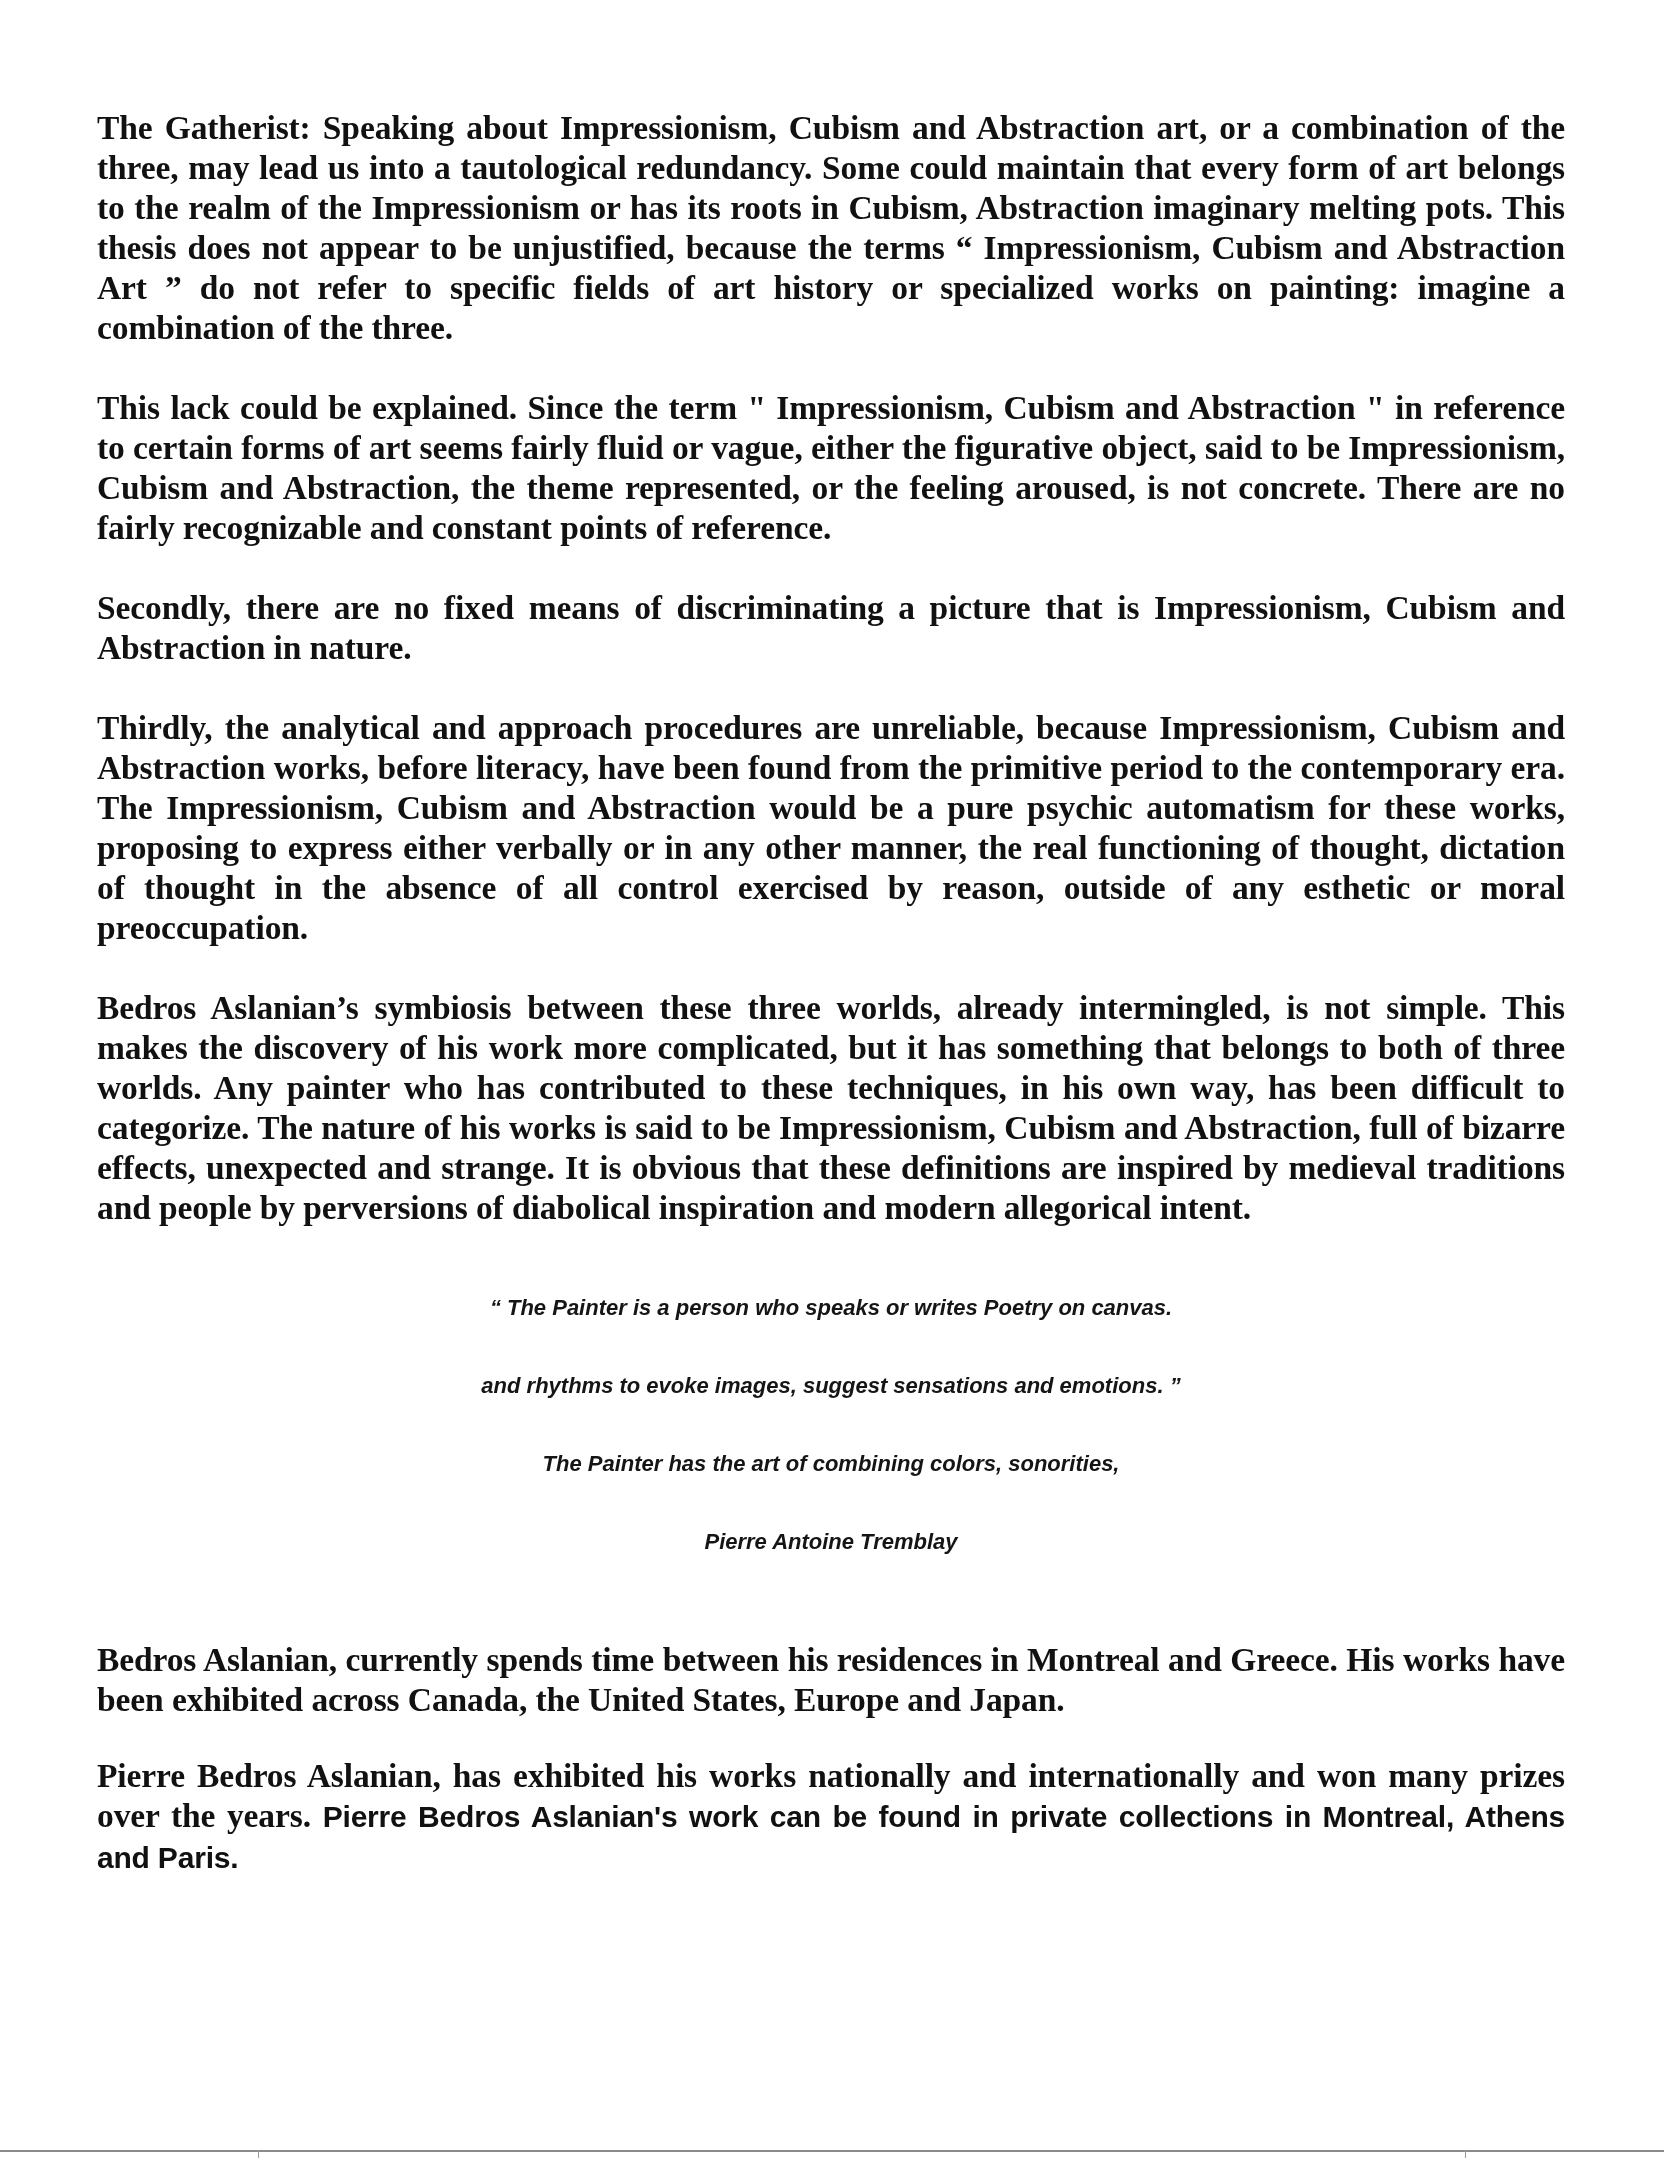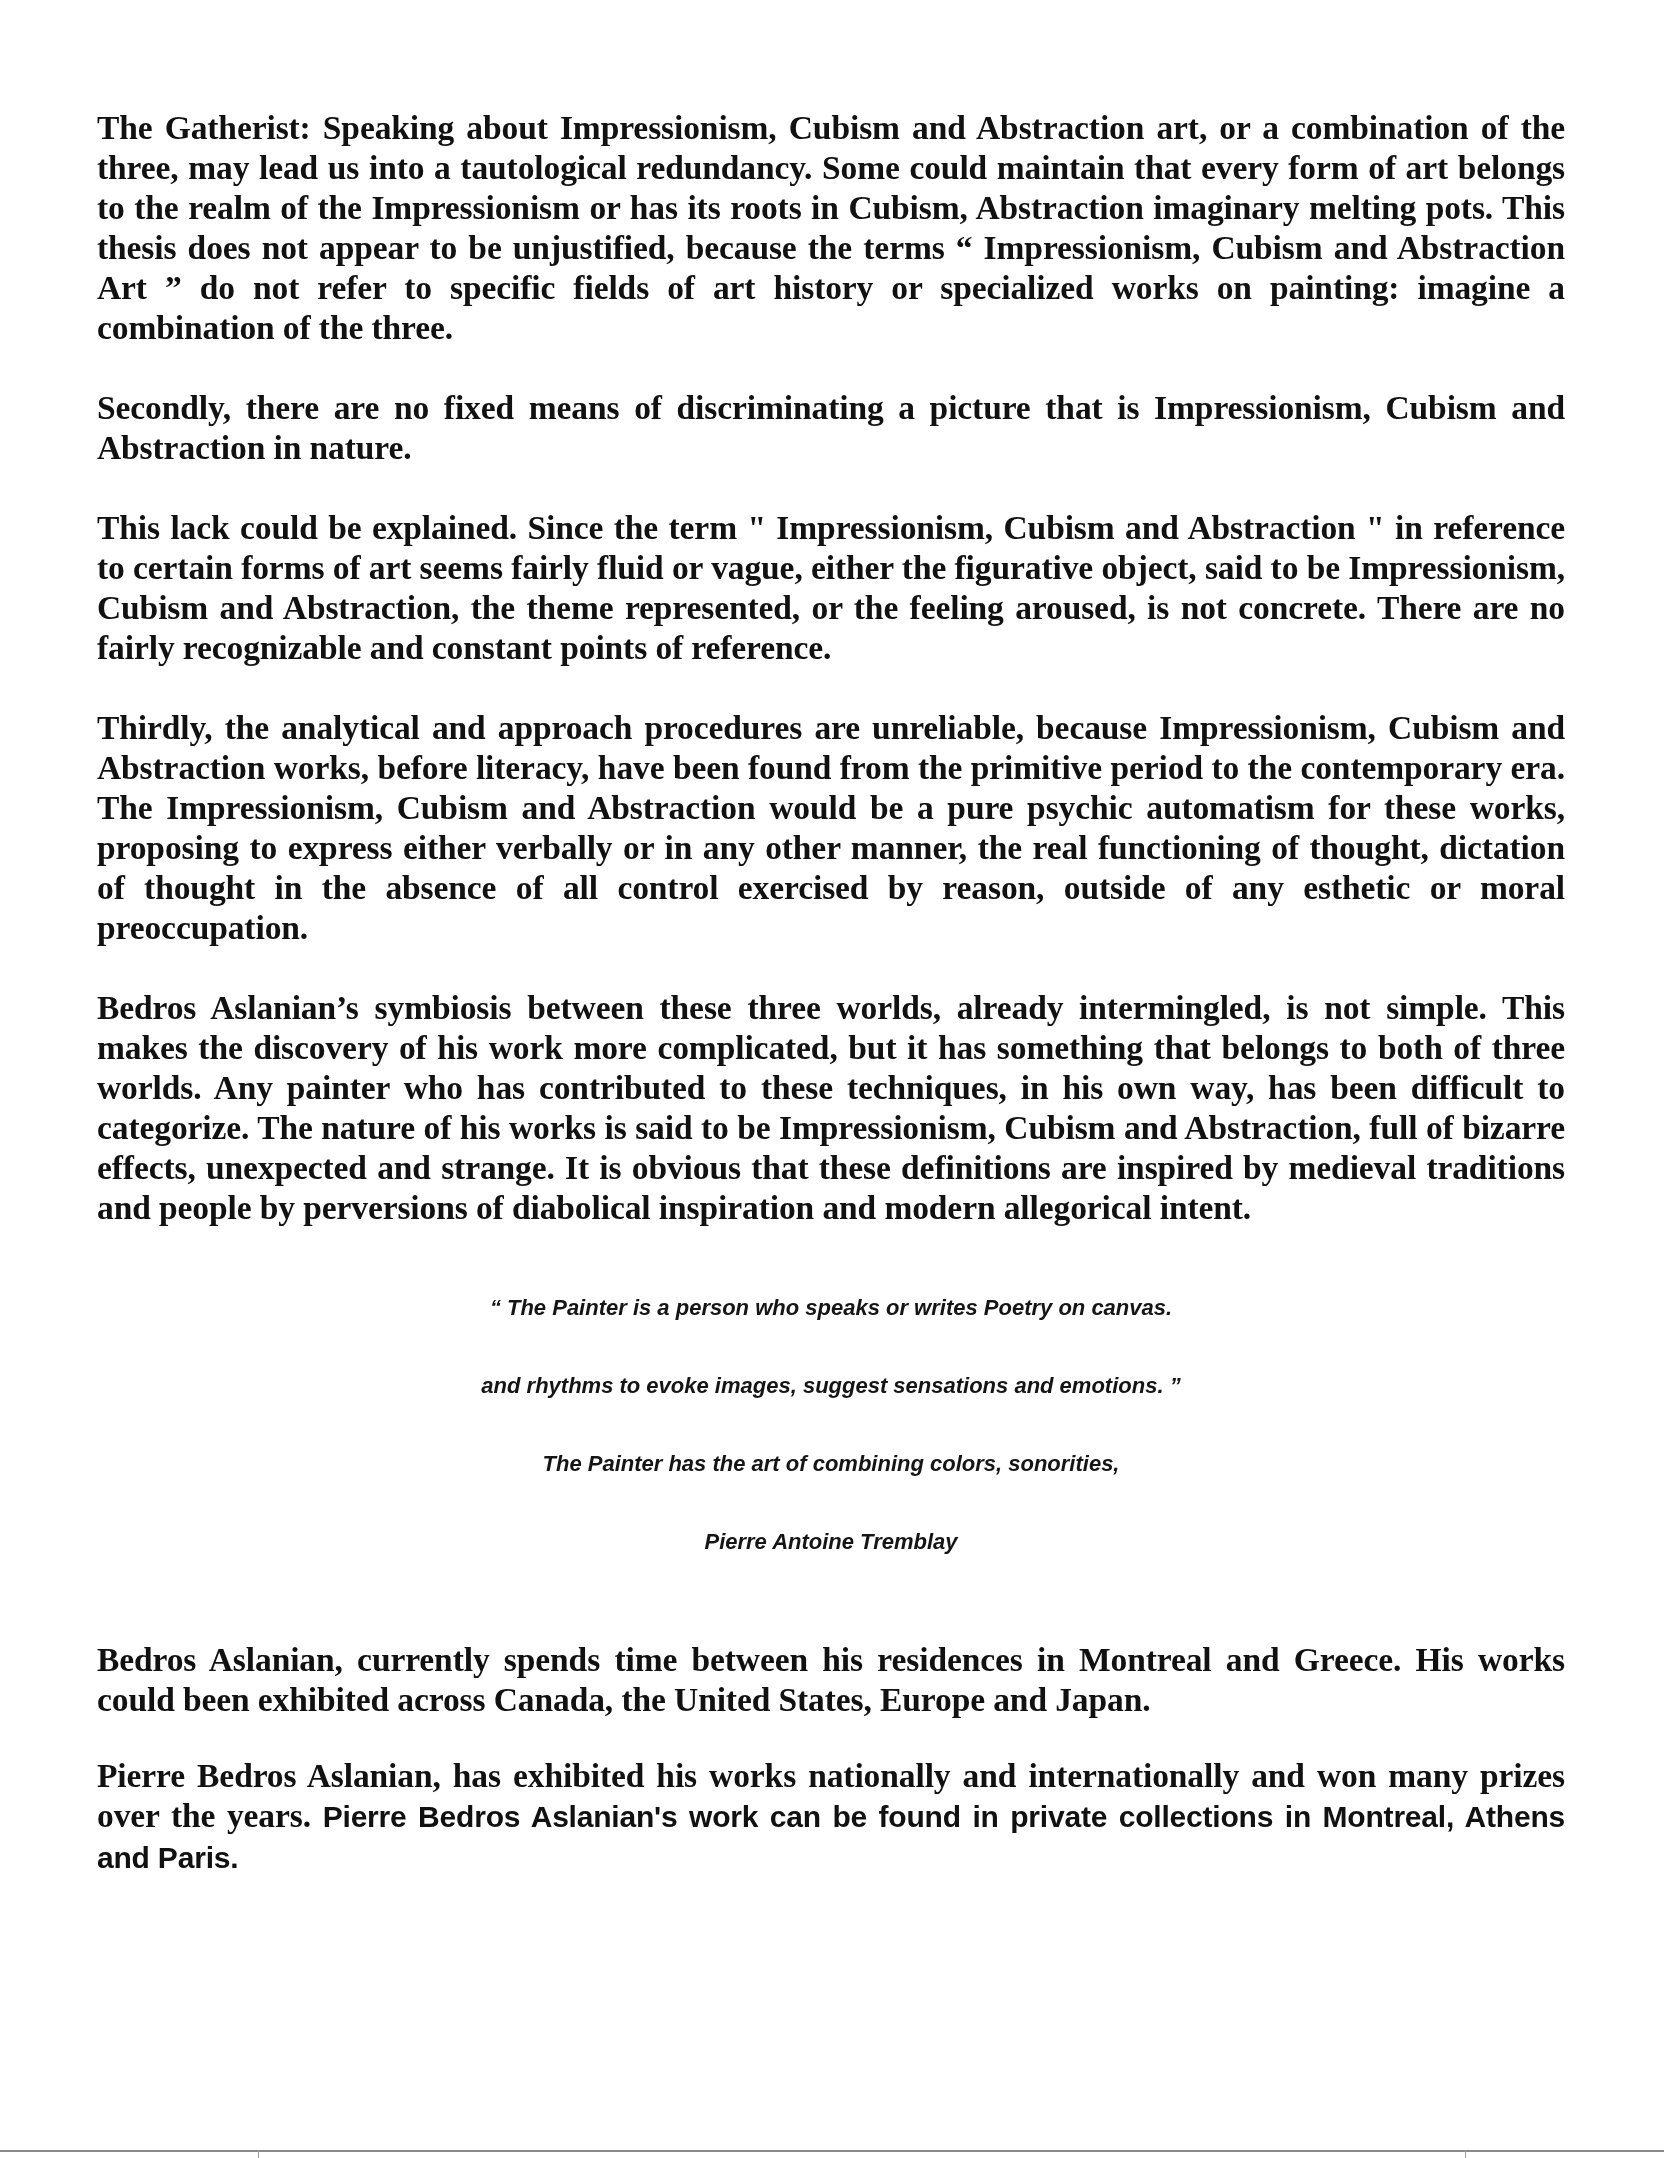--- a/index.html
+++ b/index.html
@@ -76,34 +76,34 @@
       height: 8px;
       background: #9a9a9a;
     }
   </style>
 </head>
 <body>
 
 <div class="page">
 
   <p class="para">The Gatherist: Speaking about Impressionism, Cubism and Abstraction art, or a combination of the three, may lead us into a tautological redundancy. Some could maintain that every form of art belongs to the realm of the Impressionism or has its roots in Cubism, Abstraction imaginary melting pots. This thesis does not appear to be unjustified, because the terms “ Impressionism, Cubism and Abstraction Art ” do not refer to specific fields of art history or specialized works on painting: imagine a combination of the three.</p>
+  <p class="para">This lack could be explained. Since the term " Impressionism, Cubism and Abstraction " in reference to certain forms of art seems fairly fluid or vague, either the figurative object, said to be Impressionism, Cubism and Abstraction, the theme represented, or the feeling aroused, is not concrete. There are no fairly recognizable and constant points of reference.</p>
   <p class="para">Secondly, there are no fixed means of discriminating a picture that is Impressionism, Cubism and Abstraction in nature.</p>
-  <p class="para">This lack could be explained. Since the term " Impressionism, Cubism and Abstraction " in reference to certain forms of art seems fairly fluid or vague, either the figurative object, said to be Impressionism, Cubism and Abstraction, the theme represented, or the feeling aroused, is not concrete. There are no fairly recognizable and constant points of reference.</p>
   <p class="para">Thirdly, the analytical and approach procedures are unreliable, because Impressionism, Cubism and Abstraction works, before literacy, have been found from the primitive period to the contemporary era. The Impressionism, Cubism and Abstraction would be a pure psychic automatism for these works, proposing to express either verbally or in any other manner, the real functioning of thought, dictation of thought in the absence of all control exercised by reason, outside of any esthetic or moral preoccupation.</p>
   <p class="para last-in-block">Bedros Aslanian’s symbiosis between these three worlds, already intermingled, is not simple. This makes the discovery of his work more complicated, but it has something that belongs to both of three worlds. Any painter who has contributed to these techniques, in his own way, has been difficult to categorize. The nature of his works is said to be Impressionism, Cubism and Abstraction, full of bizarre effects, unexpected and strange. It is obvious that these definitions are inspired by medieval traditions and people by perversions of diabolical inspiration and modern allegorical intent.</p>
 
   <div class="quote-block">
     <p class="quote-line">“ The Painter is a person who speaks or writes Poetry on canvas.</p>
     <p class="quote-line">and rhythms to evoke images, suggest sensations and emotions. ”</p>
     <p class="quote-line">The Painter has the art of combining colors, sonorities,</p>
     <p class="quote-author">Pierre Antoine Tremblay</p>
   </div>
 
   <div class="bio">
-    <p class="para">Bedros Aslanian, currently spends time between his residences in Montreal and Greece. His works could been exhibited across Canada, the United States, Europe and Japan.</p>
+    <p class="para">Bedros Aslanian, currently spends time between his residences in Montreal and Greece. His works have been exhibited across Canada, the United States, Europe and Japan.</p>
     <p class="para last-in-block">
       <span>Pierre Bedros Aslanian, has exhibited his works nationally and internationally and won many prizes over the years.</span>
       <span class="sans-tail">Pierre Bedros Aslanian's work can be found in private collections in Montreal, Athens and Paris.</span>
     </p>
   </div>
 
 </div>
 
 <div class="bottom-rule"></div>
 <div class="bottom-tick" style="left:258px"></div>

